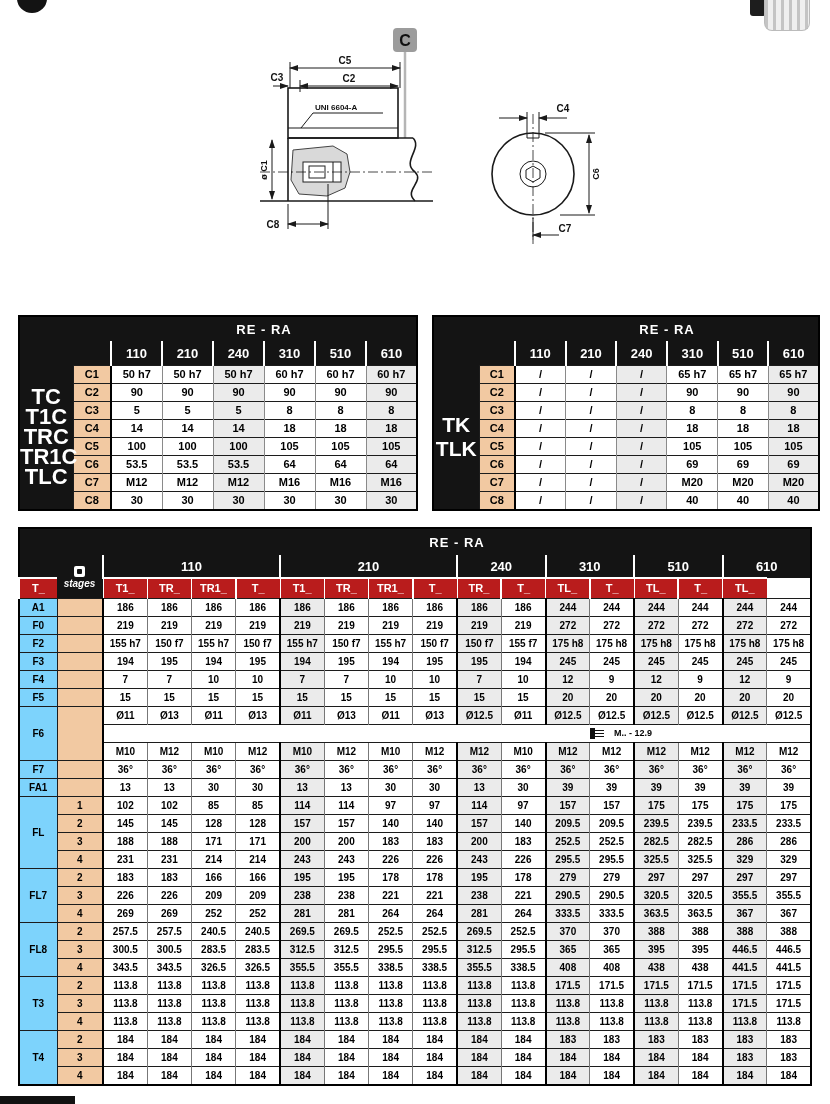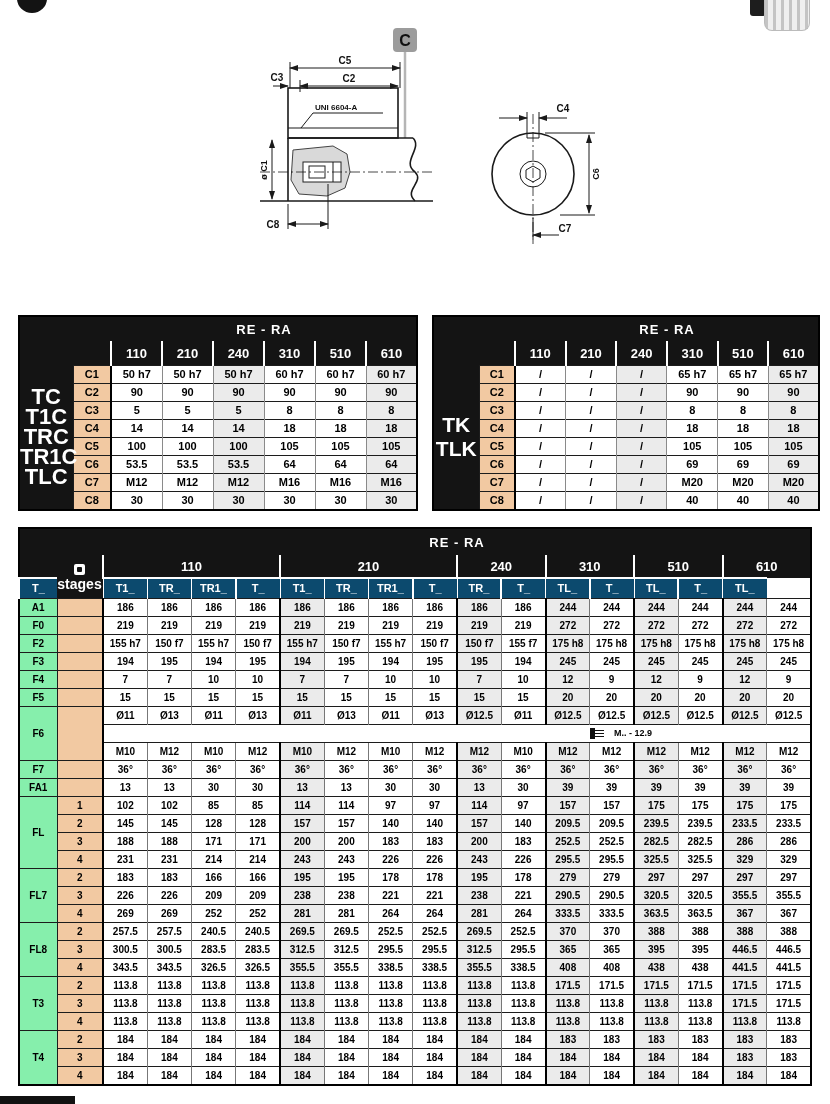--- a/index.html
+++ b/index.html
@@ -36,31 +36,31 @@
   .stbl .val{border-left:1px solid #8a8a8a;}
   .stbl .val.g{background:#ebebeb;}
 
   
   .btbl{border:2px solid #000;width:794px;}
   .btbl td{font:bold 10px/1 "Liberation Sans",sans-serif;height:17px;border-top:1px solid #1c1c1c;}
   .btbl .ttl{background:#141414;color:#fff;font-size:13px;height:26px;letter-spacing:1px;border:none;}
   .btbl .blk{background:#141414;border:none;}
   .btbl .stagehead{background:#141414;border:none;}
   .btbl .ghead{background:#141414;color:#fff;font-size:13px;height:22px;border-left:2px solid #fff;border-top:none;}
-  .btbl .shead{background:#0c4a6e;color:#fff;font-size:11px;height:19px;border-left:1px solid #fff;border-top:2px solid #fff;}
+  .btbl .shead{background:#b91c1c;color:#fff;font-size:11px;height:19px;border-left:1px solid #fff;border-top:2px solid #fff;}
   .btbl .shead.gs{border-left:2px solid #fff;}
-  .btbl .rlabel{background:#86efac;border:1px solid #1c1c1c;}
+  .btbl .rlabel{background:#7dd3fc;border:1px solid #1c1c1c;}
   .btbl .rstage{background:#f2c9a2;border:1px solid #1c1c1c;border-right:2px solid #000;}
   .btbl .bval{border-left:1px solid #777;}
   .btbl .bval.gs{border-left:2px solid #000;}
   .btbl .bval.g{background:#ebebeb;}
   .btbl .noterow{border-left:2px solid #000;text-align:left;padding-left:486px;margin-left:24px;}
   .sicon{display:block;width:11px;height:11px;background:#fff;border-radius:2px;margin:2px auto 2px;position:relative;}
   .sicon::after{content:"";position:absolute;left:3px;top:3px;right:3px;bottom:3px;background:#141414;border-radius:1px;}
-  .sword{color:#fff;font-size:14px;font-weight:bold;}
+  .sword{color:#fff;font-style:italic;font-size:10px;font-weight:bold;}
   .bolt{display:inline-block;vertical-align:middle;margin-right:10px;height:11px;}
   .bolt .bh{display:inline-block;vertical-align:middle;width:5px;height:11px;background:#111;}
   .bolt .bs{display:inline-block;vertical-align:middle;width:9px;height:7px;
         background:repeating-linear-gradient(180deg,#111 0 1.5px,#fff 1.5px 3px);}
   .ntext{font-weight:bold;font-size:9px;vertical-align:middle;}
 
   .pos-tc{position:absolute;left:18px;top:315px;}
   .pos-tk{position:absolute;left:432px;top:315px;}
   .pos-main{position:absolute;left:18px;top:527px;}
 </style>

